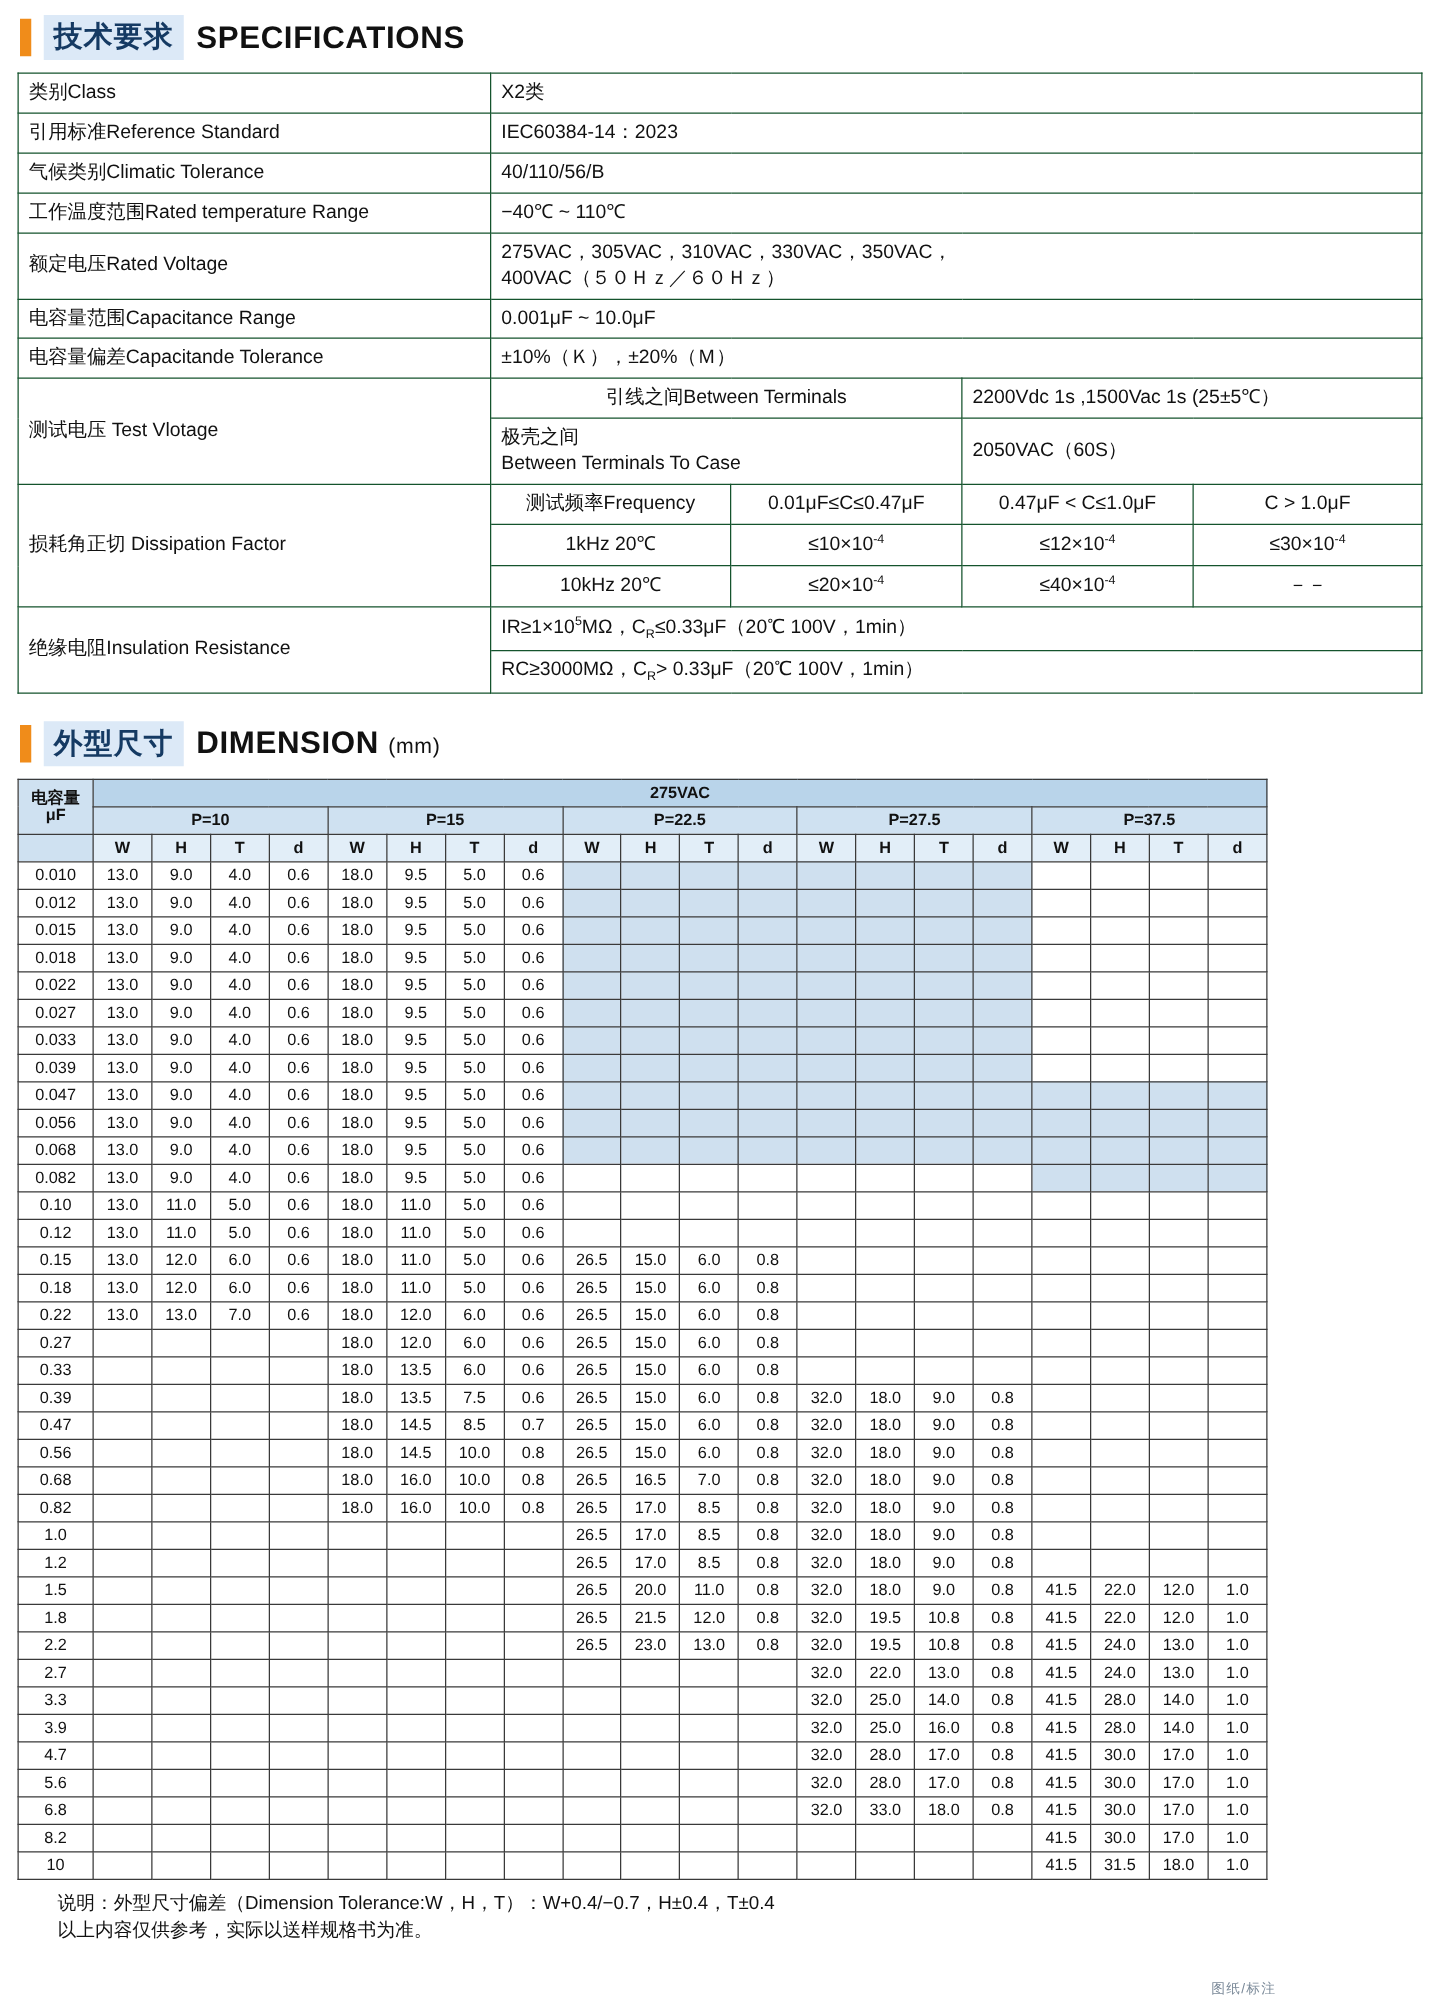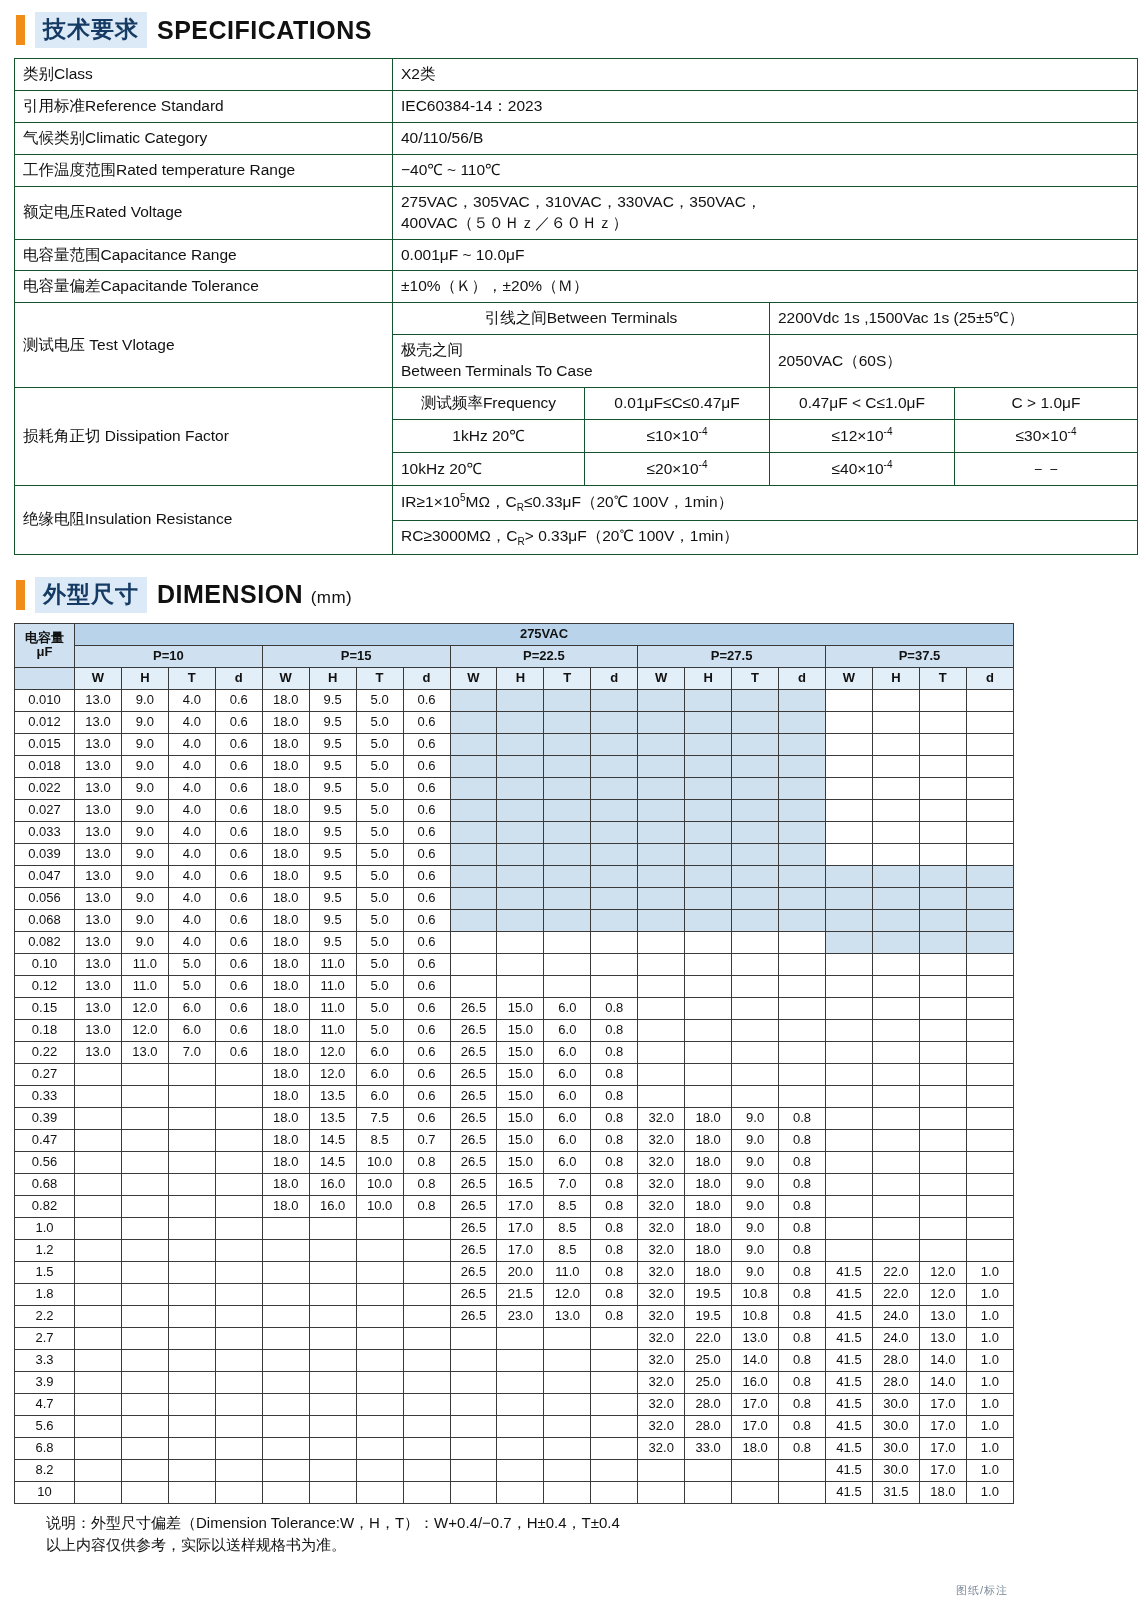--- a/index.html
+++ b/index.html
@@ -93,21 +93,21 @@
     font-size: 15px;
     color: #111;
     line-height: 1.5;
     padding-left: 32px;
     position: relative;
   }
   .note .n1 { display: block; }
   .note .n2 { display: block; }
   .corner {
     position: absolute;
-    right: 20px; bottom: 2px;
+    right: 7px; bottom: 2px;
     font-size: 11px;
     color: #7b8a99;
     letter-spacing: 1px;
     margin-top: 29px;
   }
 </style>
 </head>
 <body>
 
 <div class="page">
@@ -129,21 +129,21 @@
     <tbody>
       <tr>
         <td class="lbl">类别Class</td>
         <td colspan="4">X2类</td>
       </tr>
       <tr>
         <td class="lbl">引用标准Reference Standard</td>
         <td colspan="4">IEC60384-14：2023</td>
       </tr>
       <tr>
-        <td class="lbl">气候类别Climatic Category</td>
+        <td class="lbl">气候类别Climatic Tolerance</td>
         <td colspan="4">40/110/56/B</td>
       </tr>
       <tr>
         <td class="lbl">工作温度范围Rated temperature Range</td>
         <td colspan="4">−40℃ ~ 110℃</td>
       </tr>
       <tr>
         <td class="lbl">额定电压Rated Voltage</td>
         <td colspan="4" class="two-line">
           <div>275VAC，305VAC，310VAC，330VAC，350VAC，</div>
@@ -179,21 +179,21 @@
         <td style="text-align:center">0.47μF &lt; C≤1.0μF</td>
         <td style="text-align:center">C &gt; 1.0μF</td>
       </tr>
       <tr>
         <td style="text-align:center">1kHz 20℃</td>
         <td style="text-align:center"><span>≤10×10</span><sup>-4</sup></td>
         <td style="text-align:center"><span>≤12×10</span><sup>-4</sup></td>
         <td style="text-align:center"><span>≤30×10</span><sup>-4</sup></td>
       </tr>
       <tr>
-        <td style="text-align:left">10kHz 20℃</td>
+        <td style="text-align:center">10kHz 20℃</td>
         <td style="text-align:center"><span>≤20×10</span><sup>-4</sup></td>
         <td style="text-align:center"><span>≤40×10</span><sup>-4</sup></td>
         <td style="text-align:center">－－</td>
       </tr>
 
       <tr>
         <td class="lbl" rowspan="2">绝缘电阻Insulation Resistance</td>
         <td colspan="4"><span>IR≥1×10</span><sup>5</sup><span>MΩ，C</span><sub>R</sub><span>≤0.33μF（20℃ 100V，1min）</span></td>
       </tr>
       <tr>

